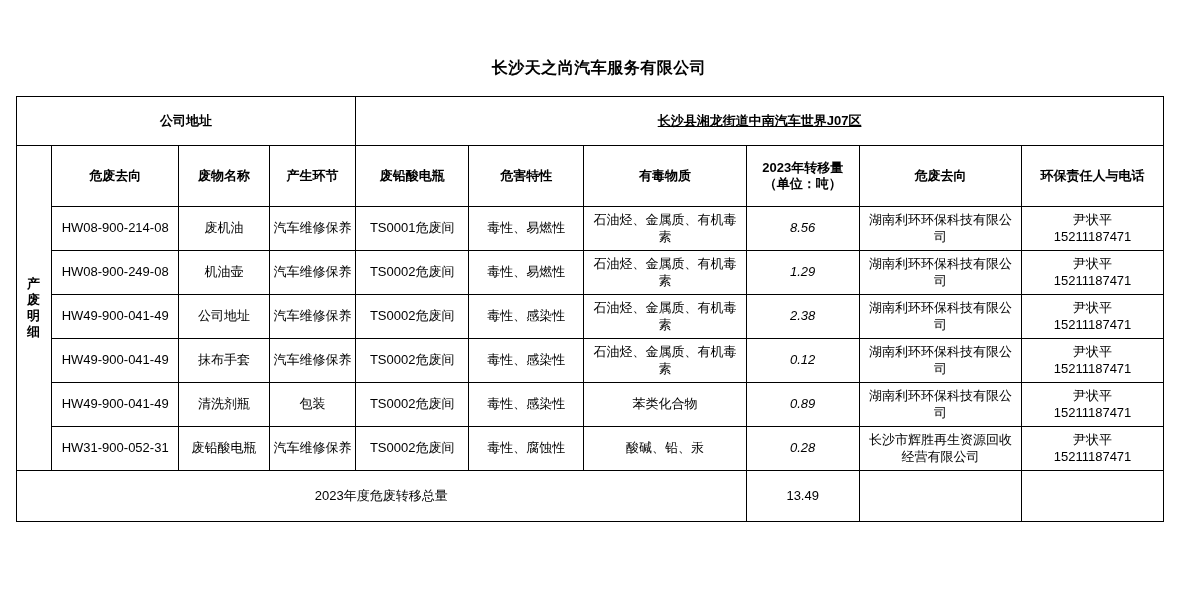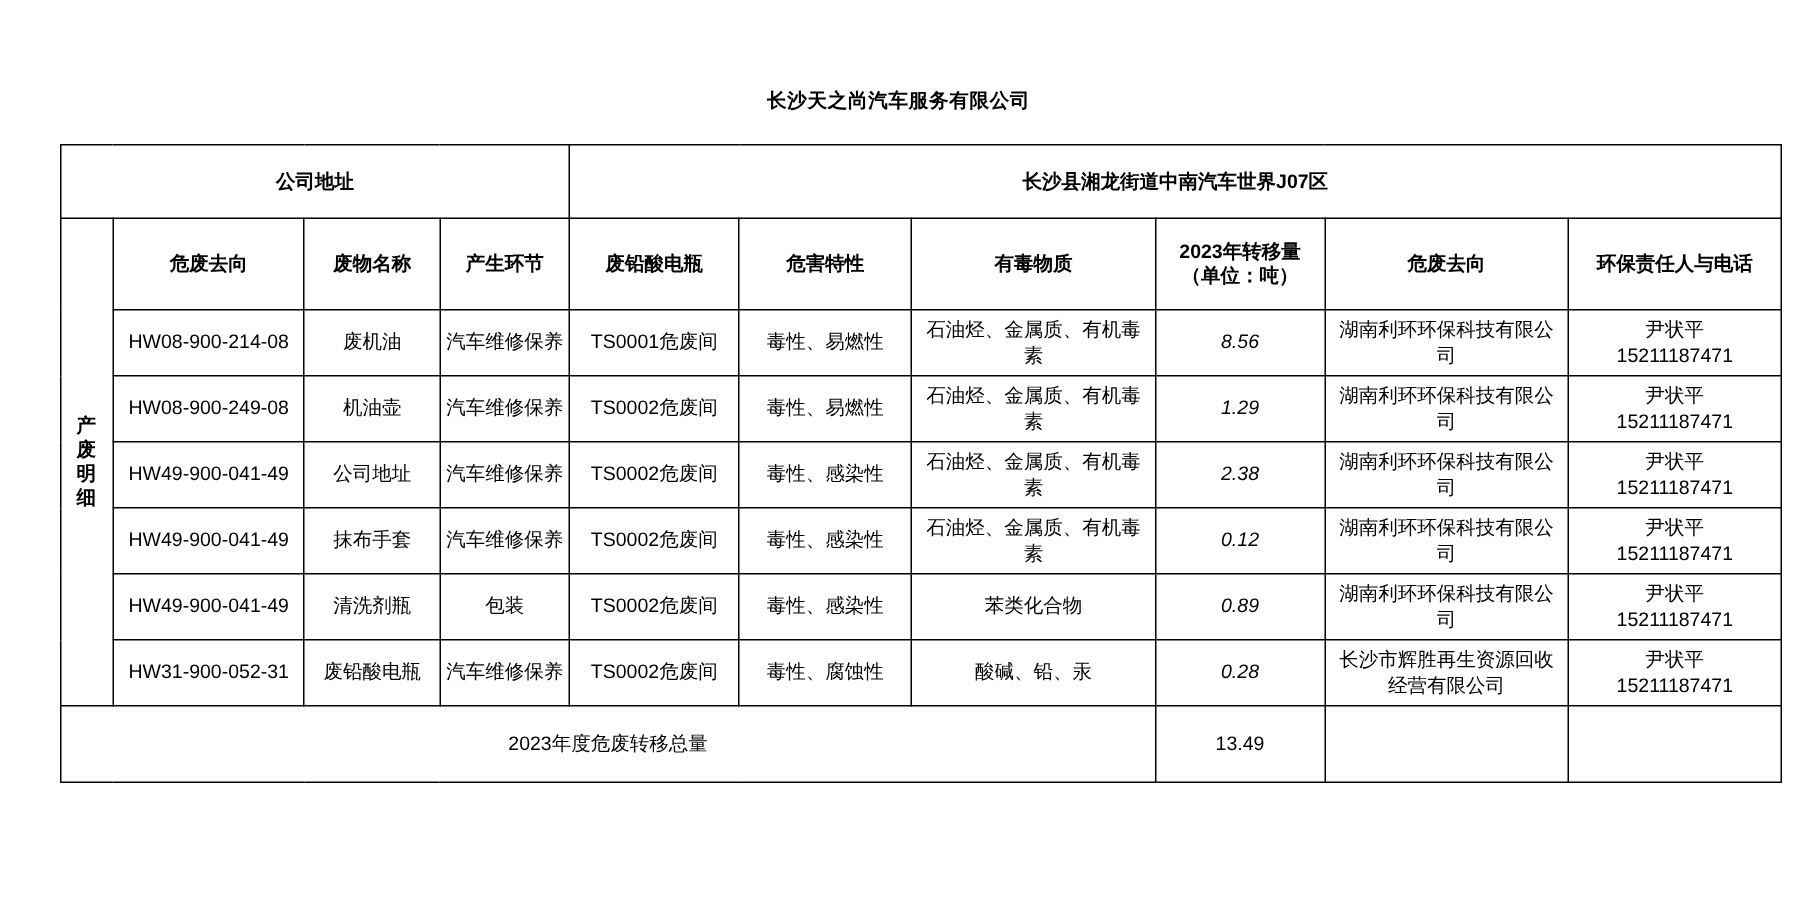--- a/index.html
+++ b/index.html
@@ -19,28 +19,28 @@
     width: 1198px;
     height: 603px;
     background: #ffffff;
   }
   .doc-title {
     position: absolute;
     top: 58px;
     left: 0;
     width: 1198px;
     text-align: center;
-    font-size: 13px;
+    font-size: 16px;
     font-weight: bold;
     letter-spacing: 0.5px;
   }
   table.main {
     position: absolute;
     top: 96px;
-    left: 40px;
+    left: 16px;
     width: 1148px;
     border-collapse: collapse;
     table-layout: fixed;
   }
   table.main td {
     border: 1px solid #000000;
     text-align: center;
     vertical-align: middle;
     font-size: 13px;
     padding: 2px 3px;
@@ -58,20 +58,21 @@
     display: block;
   }
   .addr-label {
     font-size: 17px;
     font-weight: bold;
     height: 44px;
   }
   .addr-value {
     font-size: 17px;
     font-weight: bold;
+    text-decoration: underline;
   }
   .hdr {
     font-weight: bold;
     font-size: 13.5px;
     height: 56px;
   }
   .row-cell {
     height: 39px;
   }
   .amount-cell {

